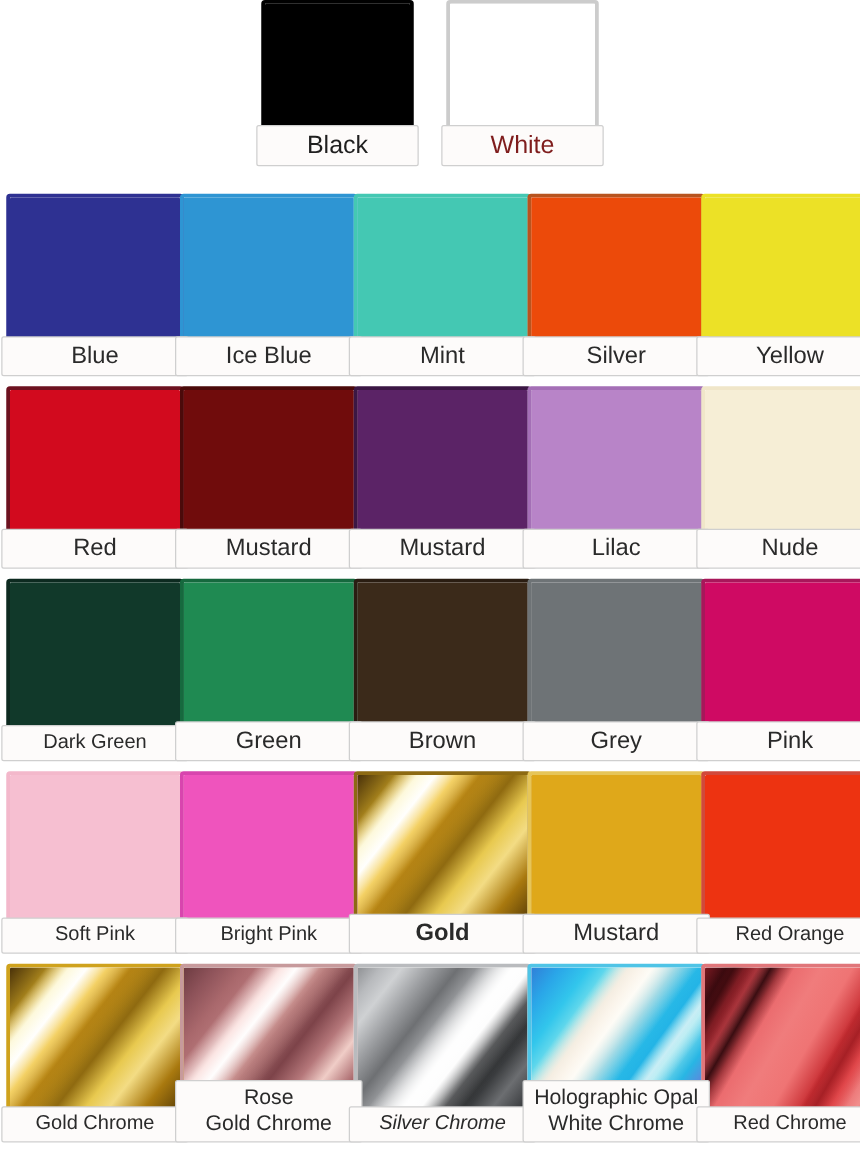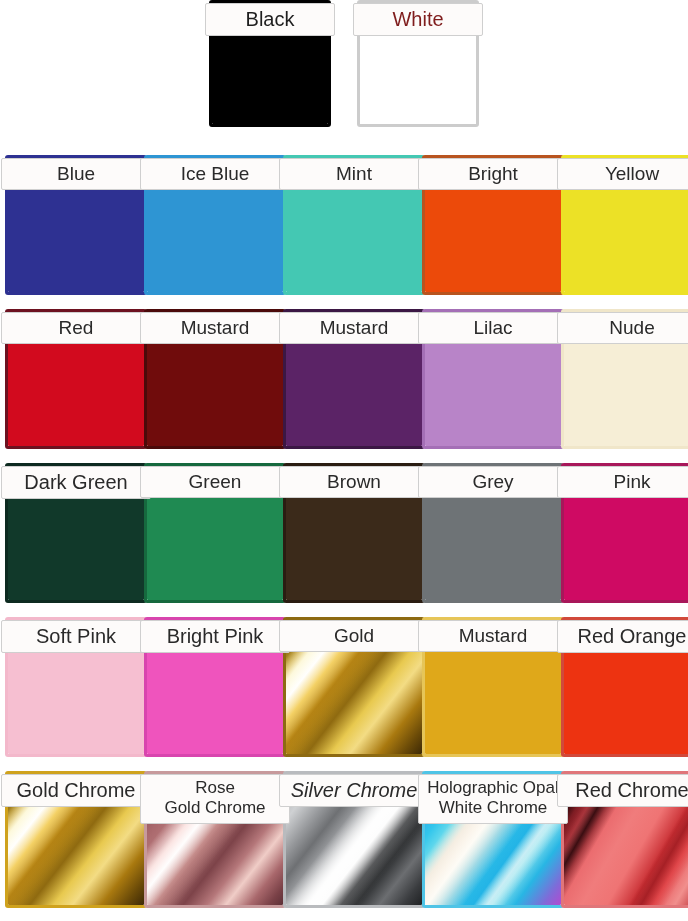--- a/index.html
+++ b/index.html
@@ -35,21 +35,21 @@
     background: #ffffff;
   }
 
   .swatch {
     position: relative;
     box-sizing: border-box;
     border-style: solid;
     border-width: 3px;
     border-radius: 3px;
     display: flex;
-    align-items: flex-start;
+    align-items: flex-end;
     justify-content: center;
     overflow: visible;
   }
 
   .swatch .chip-surface {
     position: absolute;
     inset: 0;
     border-radius: 1px;
   }
 
@@ -72,21 +72,21 @@
   }
 
   .swatch .label.two-line {
     font-size: 17px;
     line-height: 1.2;
     white-space: normal;
     padding: 3px 4px 4px 4px;
   }
 
   .swatch .label.small {
-    font-size: 20px;
+    font-size: 16px;
     padding: 4px 4px 5px 4px;
   }
 
   
   .top-row .swatch {
     width: 122px;
     height: 127px;
   }
   .top-row .swatch .label {
     font-size: 20px;
@@ -267,21 +267,21 @@
       <div class="swatch" style="border-color: rgb(46, 149, 211);">
         <div class="chip-surface" style="background: rgb(46, 149, 211);"></div>
         <div class="label">Ice Blue</div>
       </div>
       <div class="swatch" style="border-color: rgb(68, 200, 179);">
         <div class="chip-surface" style="background: rgb(68, 200, 179);"></div>
         <div class="label">Mint</div>
       </div>
       <div class="swatch" style="border-color: rgb(184, 84, 31);">
         <div class="chip-surface" style="background: rgb(236, 74, 10);"></div>
-        <div class="label">Bright</div>
+        <div class="label">Silver</div>
       </div>
       <div class="swatch" style="border-color: rgb(236, 225, 38);">
         <div class="chip-surface" style="background: rgb(236, 225, 38);"></div>
         <div class="label">Yellow</div>
       </div>
       <div class="swatch" style="border-color: rgb(109, 18, 32);">
         <div class="chip-surface" style="background: rgb(210, 10, 30);"></div>
         <div class="label">Red</div>
       </div>
       <div class="swatch" style="border-color: rgb(75, 10, 10);">
@@ -321,21 +321,21 @@
         <div class="label">Pink</div>
       </div>
       <div class="swatch" style="border-color: rgb(243, 184, 203);">
         <div class="chip-surface" style="background: rgb(246, 191, 209);"></div>
         <div class="label small">Soft Pink</div>
       </div>
       <div class="swatch" style="border-color: rgb(216, 69, 174);">
         <div class="chip-surface" style="background: rgb(239, 84, 189);"></div>
         <div class="label small">Bright Pink</div>
       </div>
-      <div class="swatch" style="border-color: rgb(141, 106, 18);">
+      <div class="swatch" style="border-color: rgb(141, 106, 18); font-weight: bold;">
         <div class="chip-surface fx-gold-chrome"></div>
         <div class="label">Gold</div>
       </div>
       <div class="swatch" style="border-color: rgb(230, 197, 88);">
         <div class="chip-surface" style="background: rgb(223, 168, 26);"></div>
         <div class="label">Mustard</div>
       </div>
       <div class="swatch" style="border-color: rgb(209, 73, 59);">
         <div class="chip-surface" style="background: rgb(237, 51, 17);"></div>
         <div class="label small">Red Orange</div>

